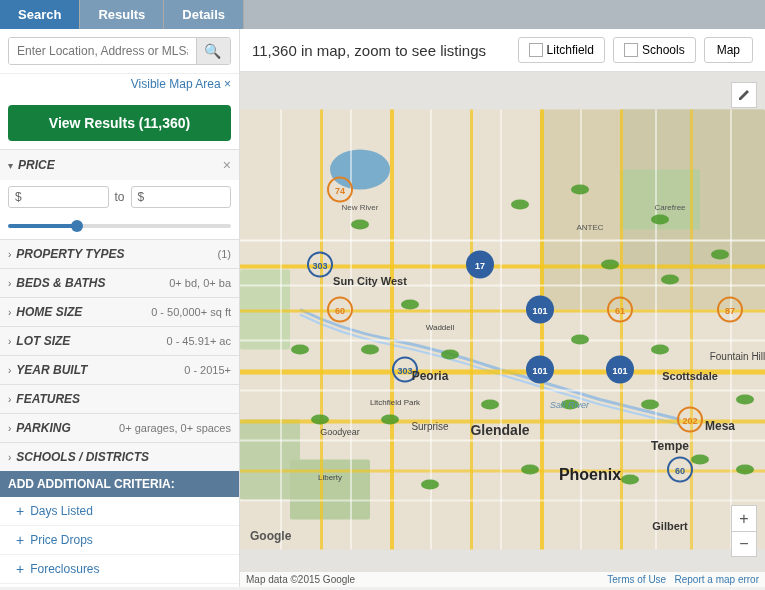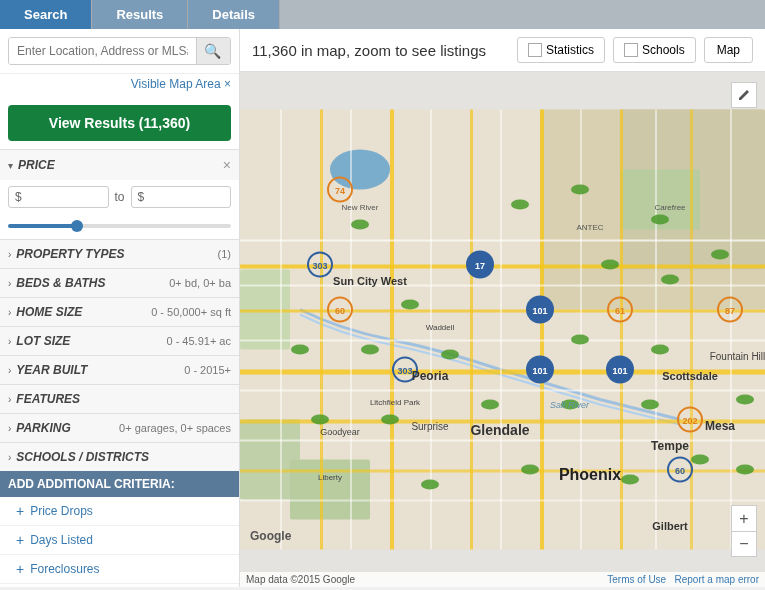--- a/index.html
+++ b/index.html
@@ -1,17 +1,17 @@
 <!DOCTYPE html>
 <html><head>
   <meta charset="utf-8">
   <style>
     * { box-sizing: border-box; margin: 0; padding: 0; }
     body { font-family: Arial, sans-serif; font-size: 13px; background: #f0f0f0; width: 765px; height: 590px; overflow: hidden; }
-    .top-tab { padding: 7px 24px; cursor: pointer; font-size: 13px; font-weight: bold; color: #fff; background: #7a9cb8; border-right: 1px solid #aaa; }
+    .top-tab { padding: 7px 18px; cursor: pointer; font-size: 13px; font-weight: bold; color: #fff; background: #7a9cb8; border-right: 1px solid #aaa; }
     .top-tab.active { background: #3a7ab0; }
 
     .main-layout { display: flex; height: 558px; }
 
     
     .sidebar { width: 240px; min-width: 240px; background: #fff; border-right: 1px solid #ddd; display: flex; flex-direction: column; overflow-y: auto; }
 
     
     .search-box { padding: 8px; border-bottom: 1px solid #eee; }
     .search-input-wrapper { display: flex; border: 1px solid #ccc; border-radius: 3px; overflow: hidden; }
@@ -181,38 +181,38 @@
     <div class="filter-section">
       <div class="filter-header">
         <span class="arrow">›</span>
         <span class="filter-title">SCHOOLS / DISTRICTS</span>
       </div>
     </div>
 
     <div class="add-criteria-header">ADD ADDITIONAL CRITERIA:</div>
 
     <div class="criteria-item">
+      <span>Days Listed</span>
+    </div>
+    <div class="criteria-item">
       <span>Price Drops</span>
-    </div>
-    <div class="criteria-item">
-      <span>Days Listed</span>
     </div>
     <div class="criteria-item">
       <span>Foreclosures</span>
     </div>
 
   </div>
 
   <div class="map-area">
 
     <div class="map-header">
       <span class="map-count">11,360 in map, zoom to see listings</span>
       <button class="map-toggle-btn">
         <span class="checkbox-sq"></span>
-        <span>Statistics</span>
+        <span>Litchfield</span>
       </button>
       <button class="map-toggle-btn">
         <span class="checkbox-sq"></span>
         <span>Schools</span>
       </button>
       <button class="map-btn-plain">Map</button>
     </div>
 
     <div class="map-container">
       

